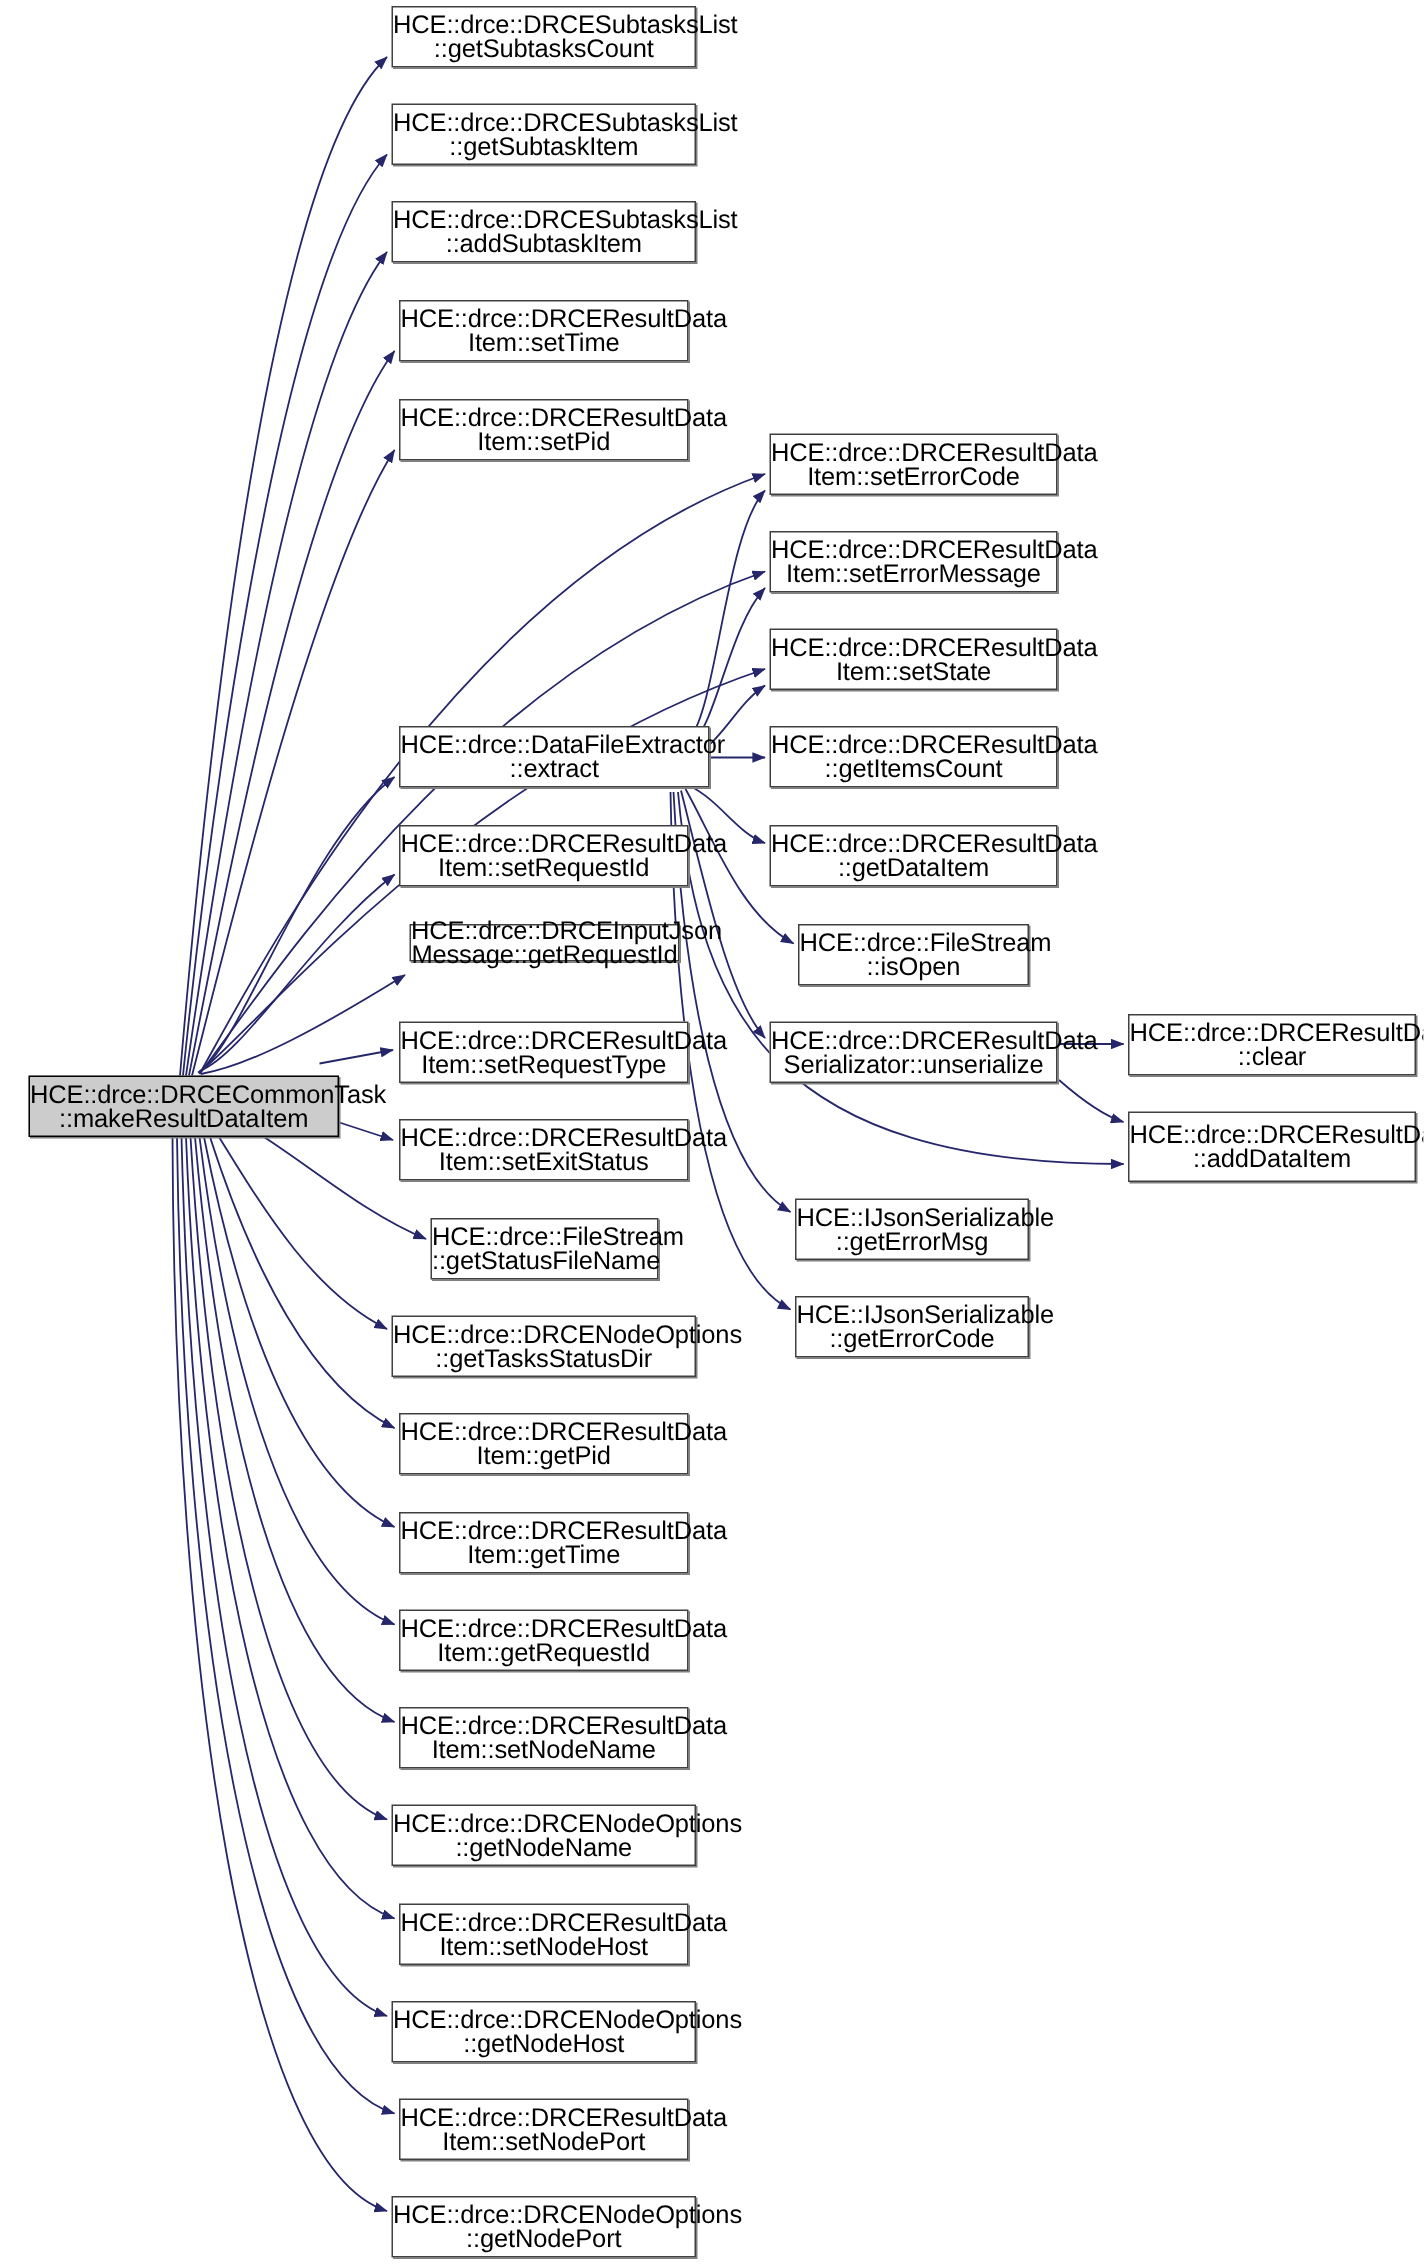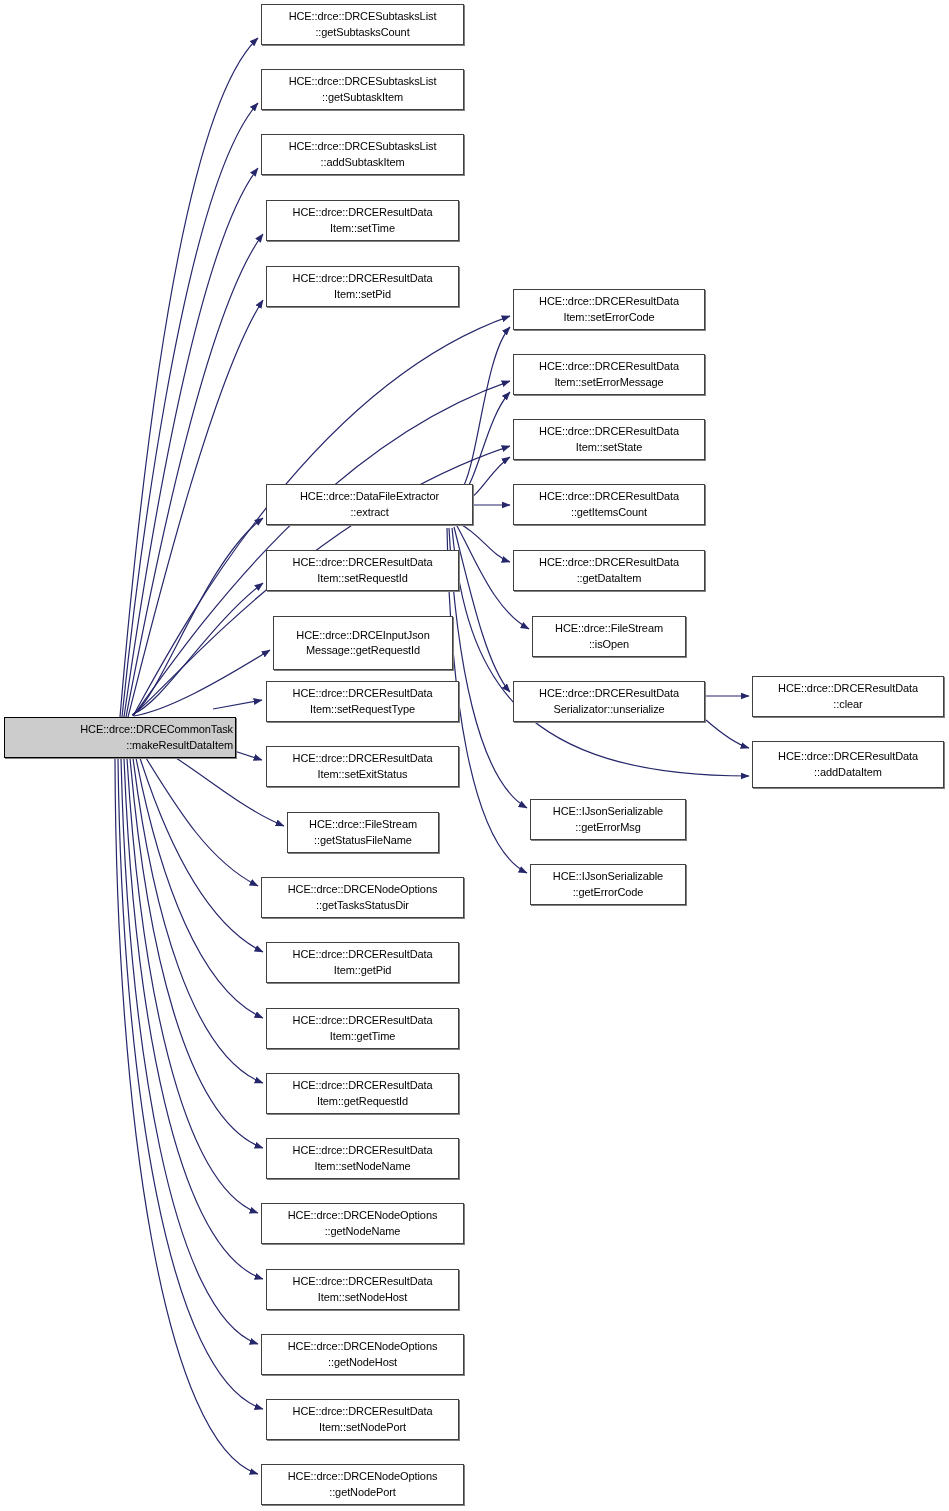--- a/index.html
+++ b/index.html
@@ -28,21 +28,21 @@
     position: absolute;
     box-sizing: border-box;
     background: #ffffff;
     border: 1px solid #404040;
     box-shadow: 1px 1px 0 0 #808080;
     display: flex;
     align-items: center;
     justify-content: center;
     text-align: center;
     color: #000000;
-    font-size: 11px;
+    font-size: 17px;
     line-height: 15.5px;
     letter-spacing: -0.1px;
     white-space: pre-line;
     z-index: 2;
   }
   .node.root {
     background: #cccccc;
     border: 1px solid #000000;
   }
   .node .label {
@@ -96,37 +96,37 @@
         <path d="M454,527 C470,590 486,665 510,692" fill="none" stroke="#26266b" stroke-width="1.2" marker-end="url(#arrowhead)"></path>
         <path d="M452,528 C466,680 520,776 749,776" fill="none" stroke="#26266b" stroke-width="1.2" marker-end="url(#arrowhead)"></path>
         <path d="M449,528 C456,660 478,780 527,808" fill="none" stroke="#26266b" stroke-width="1.2" marker-end="url(#arrowhead)"></path>
         <path d="M447,528 C450,690 470,845 527,873" fill="none" stroke="#26266b" stroke-width="1.2" marker-end="url(#arrowhead)"></path>
         <path d="M706,696 L749,696" fill="none" stroke="#26266b" stroke-width="1.2" marker-end="url(#arrowhead)"></path>
         <path d="M706,720 C722,734 736,744 749,748" fill="none" stroke="#26266b" stroke-width="1.2" marker-end="url(#arrowhead)"></path>
       </g>
   </svg>
 
   <div id="node-layer">
-      <div class="node root" style="left: 4px; top: 717px; width: 232px; height: 41px; text-align: right;"><span class="label">HCE::drce::DRCECommonTask
+      <div class="node root" style="left: 19px; top: 717px; width: 207px; height: 41px;"><span class="label">HCE::drce::DRCECommonTask
 ::makeResultDataItem</span></div>
       <div class="node" style="left: 261px; top: 4px; width: 203px; height: 41px;"><span class="label">HCE::drce::DRCESubtasksList
 ::getSubtasksCount</span></div>
       <div class="node" style="left: 261px; top: 69px; width: 203px; height: 41px;"><span class="label">HCE::drce::DRCESubtasksList
 ::getSubtaskItem</span></div>
       <div class="node" style="left: 261px; top: 134px; width: 203px; height: 41px;"><span class="label">HCE::drce::DRCESubtasksList
 ::addSubtaskItem</span></div>
       <div class="node" style="left: 266px; top: 200px; width: 193px; height: 41px;"><span class="label">HCE::drce::DRCEResultData
 Item::setTime</span></div>
       <div class="node" style="left: 266px; top: 266px; width: 193px; height: 41px;"><span class="label">HCE::drce::DRCEResultData
 Item::setPid</span></div>
       <div class="node" style="left: 266px; top: 484px; width: 207px; height: 41px;"><span class="label">HCE::drce::DataFileExtractor
 ::extract</span></div>
       <div class="node" style="left: 266px; top: 550px; width: 193px; height: 41px;"><span class="label">HCE::drce::DRCEResultData
 Item::setRequestId</span></div>
-      <div class="node" style="left: 273px; top: 616px; width: 180px; height: 54px;"><span class="label">HCE::drce::DRCEInputJson
+      <div class="node" style="left: 273px; top: 616px; width: 180px; height: 25px;"><span class="label">HCE::drce::DRCEInputJson
 Message::getRequestId</span></div>
       <div class="node" style="left: 266px; top: 681px; width: 193px; height: 41px;"><span class="label">HCE::drce::DRCEResultData
 Item::setRequestType</span></div>
       <div class="node" style="left: 266px; top: 746px; width: 193px; height: 41px;"><span class="label">HCE::drce::DRCEResultData
 Item::setExitStatus</span></div>
       <div class="node" style="left: 287px; top: 812px; width: 152px; height: 41px;"><span class="label">HCE::drce::FileStream
 ::getStatusFileName</span></div>
       <div class="node" style="left: 261px; top: 877px; width: 203px; height: 41px;"><span class="label">HCE::drce::DRCENodeOptions
 ::getTasksStatusDir</span></div>
       <div class="node" style="left: 266px; top: 942px; width: 193px; height: 41px;"><span class="label">HCE::drce::DRCEResultData

